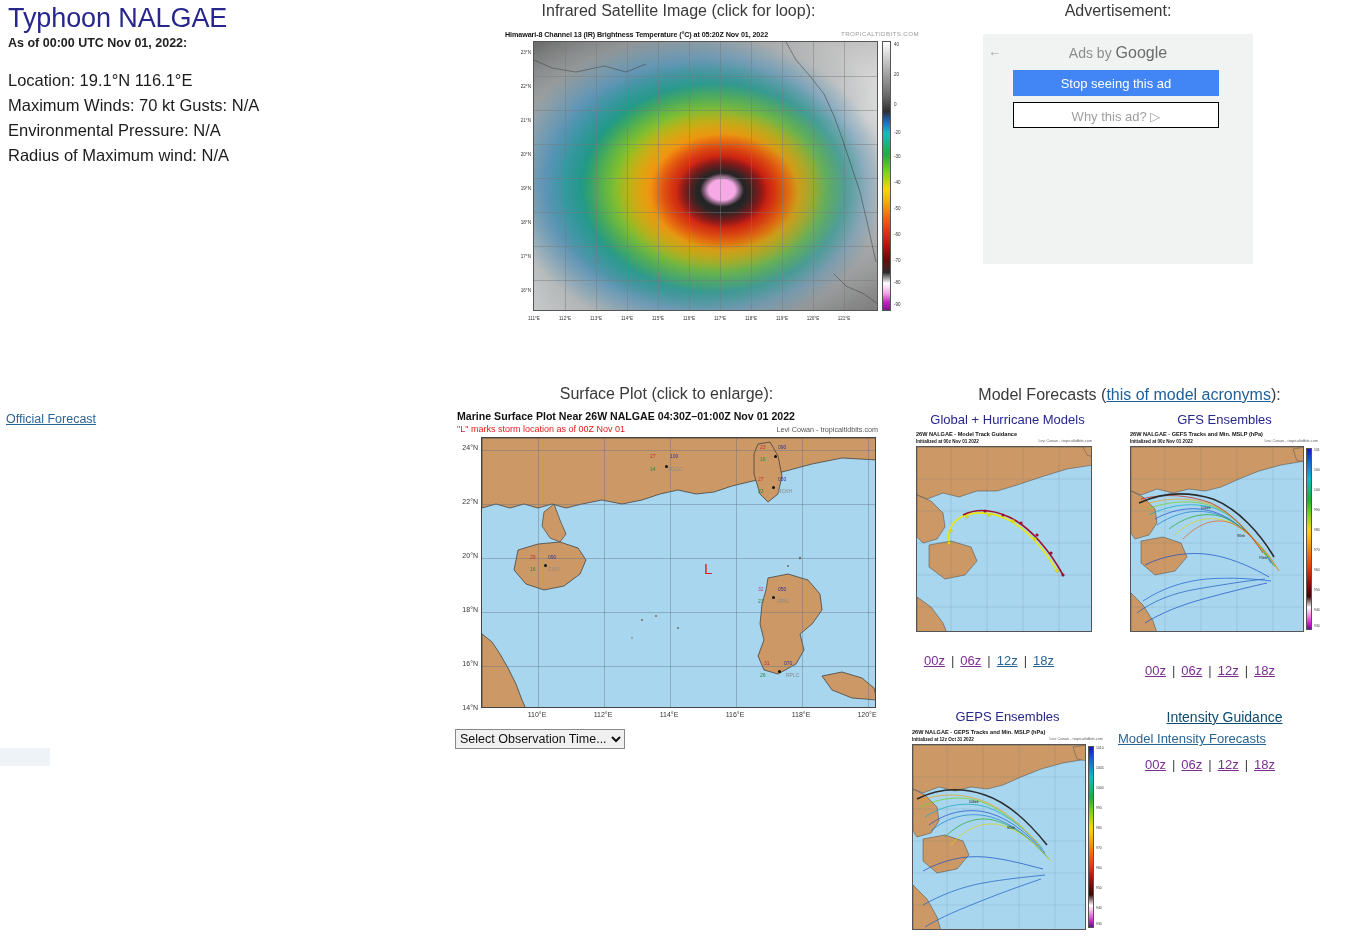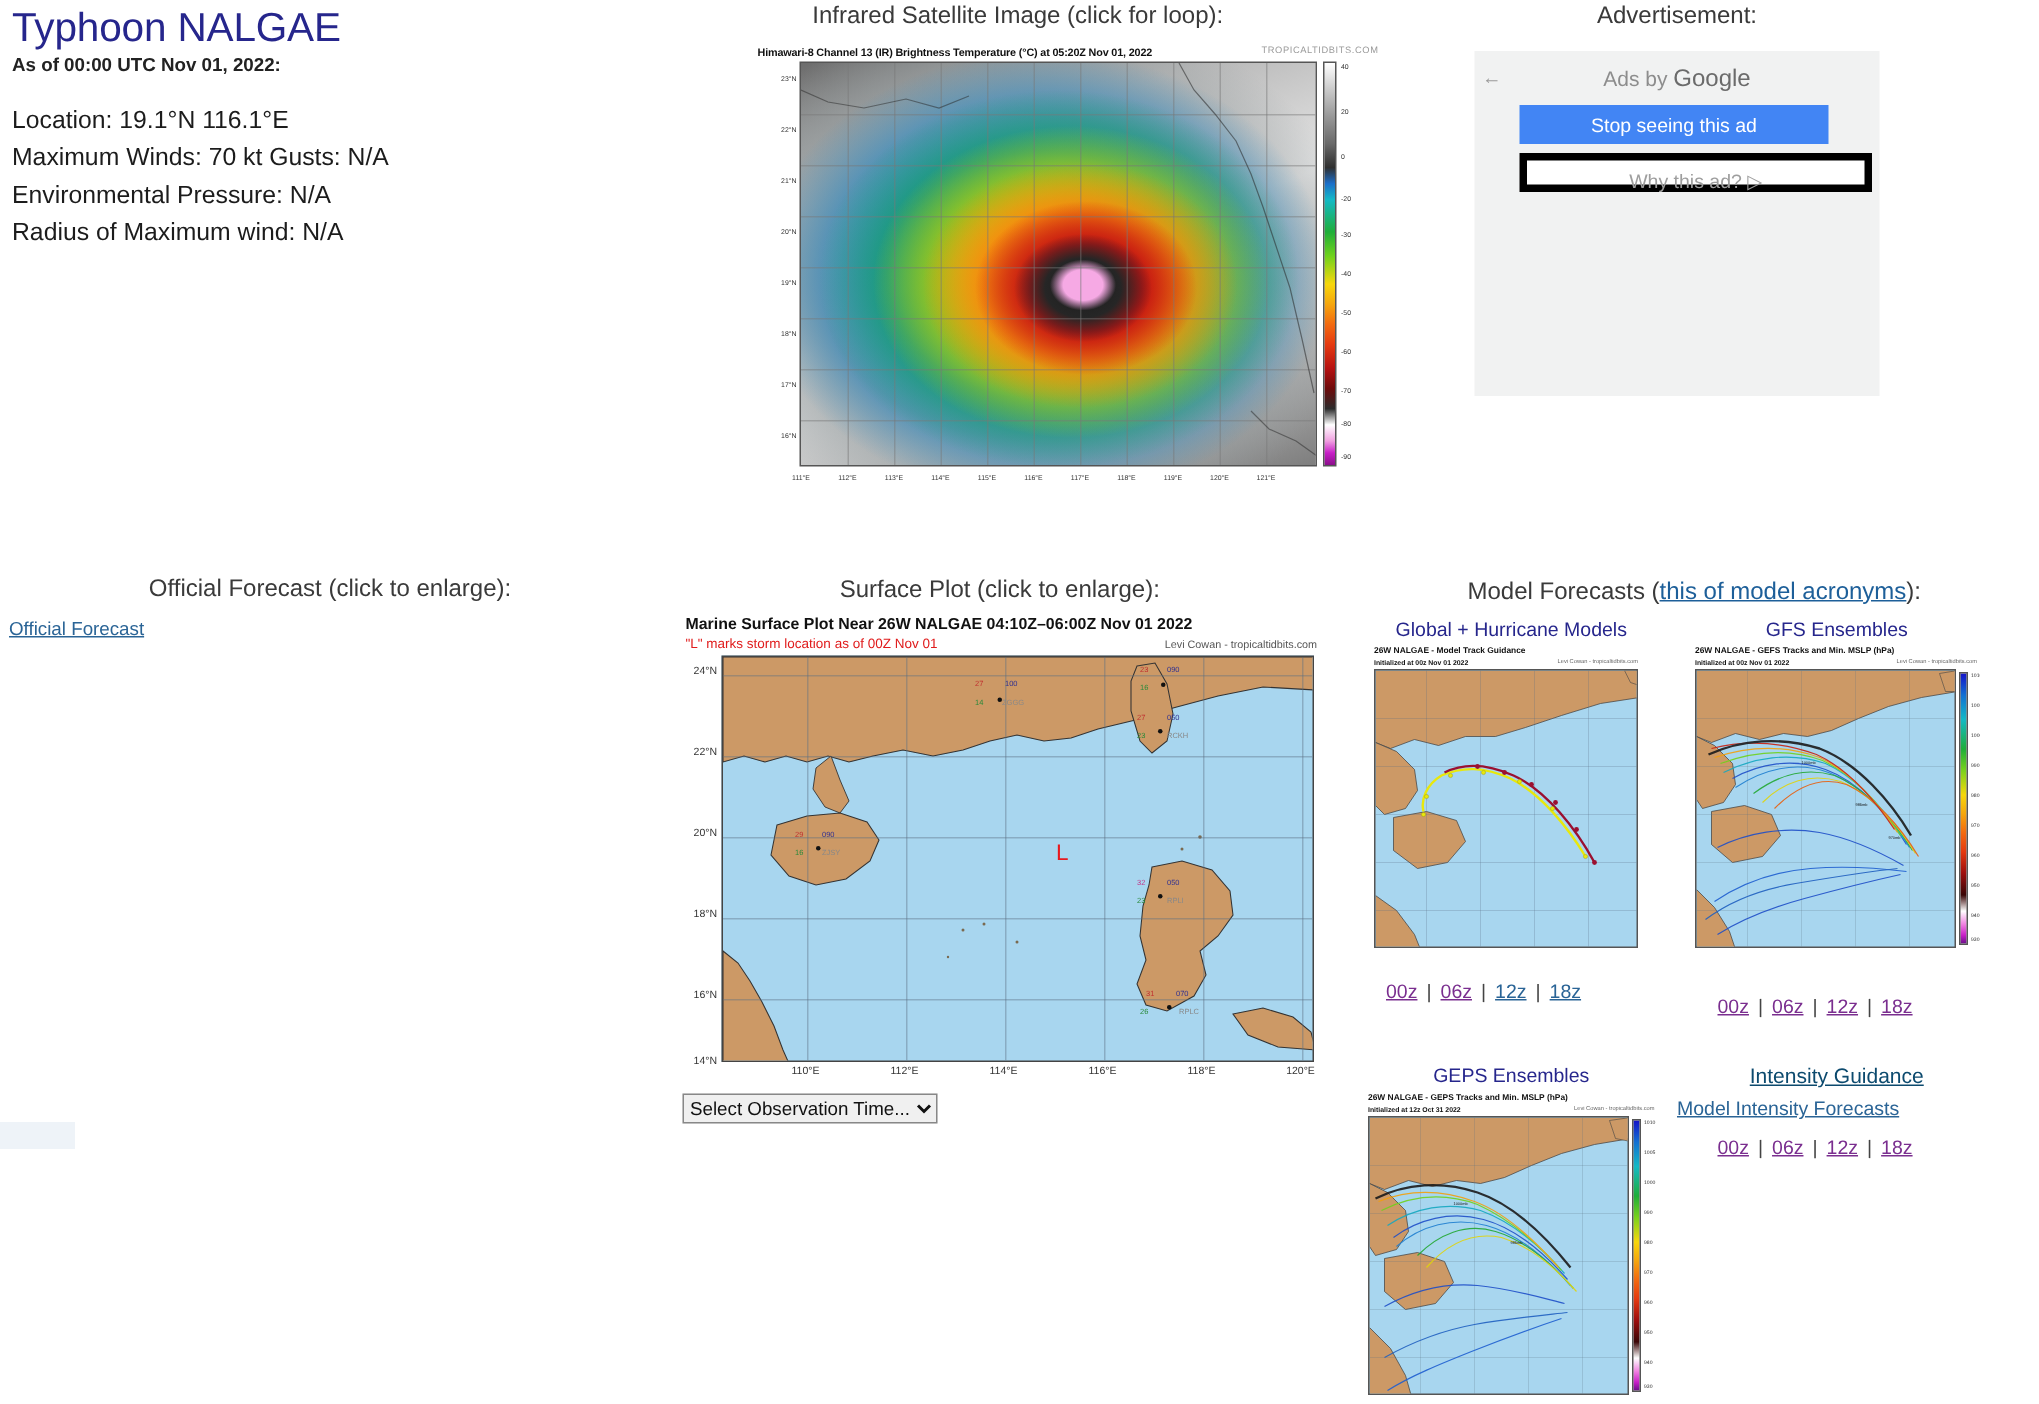--- a/index.html
+++ b/index.html
@@ -84,23 +84,23 @@
   .ad-inner { position: absolute; left: 30px; top: 10px; width: 210px; text-align: center; }
   .ad-byline { font-size: 14px; color: #8d8d8d; margin-bottom: 8px; }
   .ad-byline b { color: #6b6b6b; font-size: 16px; font-weight: normal; }
   .ad-btn-primary {
     display: block; width: 206px; height: 26px; line-height: 26px;
     background: #4285f4; color: #ffffff; font-size: 13px; text-align: center;
     border: none; cursor: pointer; margin-bottom: 6px;
     font-family: "Liberation Sans", sans-serif;
   }
   .ad-btn-secondary {
-    display: block; width: 235px; height: 26px; line-height: 26px;
+    display: block; width: 206px; height: 26px; line-height: 26px;
     background: #ffffff; color: #9e9e9e; font-size: 13px; text-align: center;
-    border: 5px solid #000000; cursor: pointer;
+    border: 1px solid #000000; cursor: pointer;
     font-family: "Liberation Sans", sans-serif;
   }
 
   
   .off-link { position: absolute; left: 6px; top: 412px; font-size: 12.5px; color: #2a6496; text-decoration: underline; }
 
   
   .surf-wrap { position: absolute; left: 453px; top: 410px; width: 427px; height: 305px; cursor: pointer; }
   .surf-title { position: absolute; left: 4px; top: 0px; font-size: 10.6px; font-weight: bold; color: #111; }
   .surf-sub { position: absolute; left: 4px; top: 14px; font-size: 9px; color: #e01b1b; }
@@ -243,28 +243,27 @@
     <div class="ad-back">←</div>
     <div class="ad-inner">
       <div class="ad-byline">
         <span>Ads by </span><b>Google</b>
       </div>
       <button class="ad-btn-primary">Stop seeing this ad</button>
       <button class="ad-btn-secondary">Why this ad? ▷</button>
     </div>
   </div>
 
-  <div class="sec-head" style="left:0px; top:384px; width:440px;">Official Forecast (click to enlarge):</div>
   <a class="off-link" href="#">Official Forecast</a>
   <div class="artifact"></div>
 
   <div class="sec-head" style="left:453px; top:385px; width:427px;">Surface Plot (click to enlarge):</div>
 
   <div class="surf-wrap">
-    <div class="surf-title">Marine Surface Plot Near 26W NALGAE 04:10Z–06:00Z Nov 01 2022</div>
+    <div class="surf-title">Marine Surface Plot Near 26W NALGAE 04:30Z–01:00Z Nov 01 2022</div>
     <div class="surf-sub">"L" marks storm location as of 00Z Nov 01</div>
     <div class="surf-credit">Levi Cowan - tropicaltidbits.com</div>
 
     <div class="surf-plot">
 
       <svg width="395" height="271" style="position:absolute;left:0;top:0;">
 
         <path d="M 0 0 L 395 0 L 395 22 L 360 20 L 330 26 L 300 34 L 275 42 L 250 48 L 232 54
                  L 214 56 L 196 52 L 178 56 L 160 62 L 140 66 L 120 62 L 100 66 L 84 70
                  L 70 66 L 56 70 L 42 66 L 28 70 L 14 66 L 0 70 Z" fill="#cc9966" stroke="#333" stroke-width="0.7"></path>

